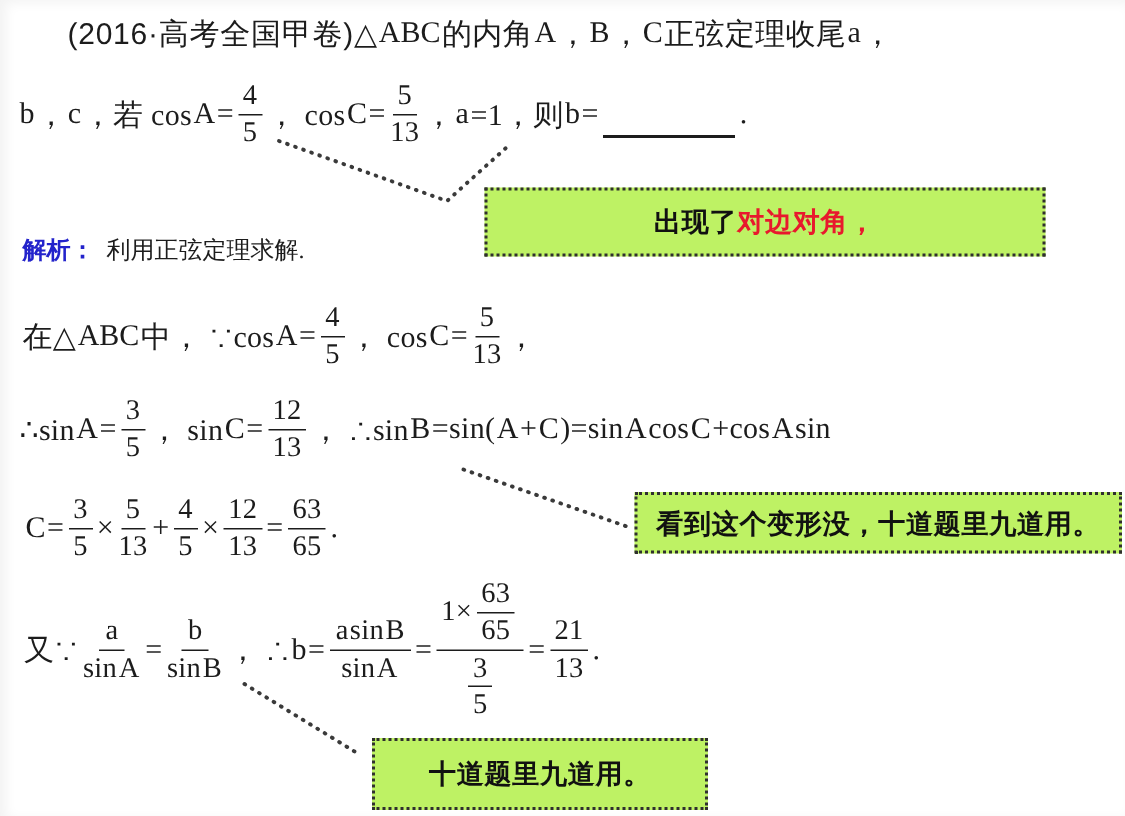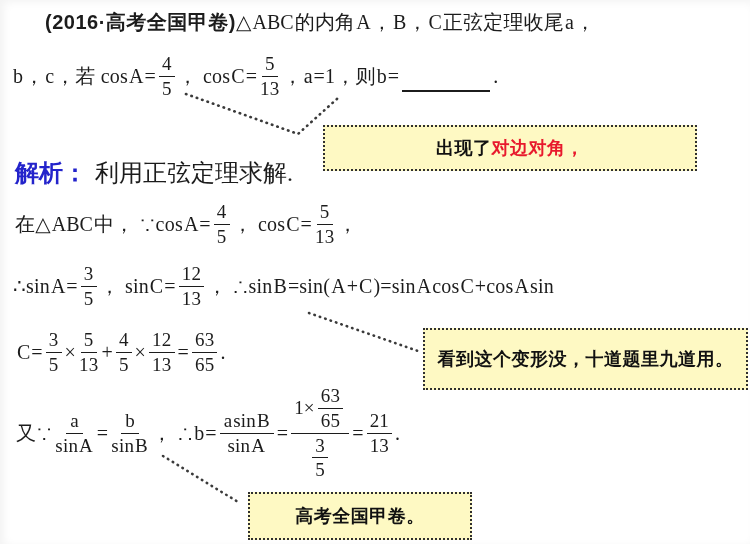--- a/index.html
+++ b/index.html
@@ -5,34 +5,34 @@
   *{margin:0;padding:0;box-sizing:border-box}
   html,body{background:#ffffff}
   .page{position:relative;width:750px;height:544px;background:#ffffff;overflow:hidden;
         font-family:"Liberation Serif","DejaVu Serif",serif;color:#1c1c1c;
         box-shadow:inset 4px 2px 8px rgba(0,0,0,0.05)}
   .connectors{position:absolute;left:0;top:0;pointer-events:none}
   .dotline{fill:none;stroke:#3a3a3a;stroke-width:2.6;stroke-dasharray:0.5 5.2;stroke-linecap:round}
   .line{position:absolute;display:flex;align-items:center;font-size:20px;white-space:nowrap}
   .mt{letter-spacing:0.2px}
   .mi{padding:0 1px}
-  .mb{font-family:"Liberation Sans","DejaVu Sans",sans-serif;font-weight:700;letter-spacing:0.5px}
+  .mb{font-family:"Liberation Sans","DejaVu Sans",sans-serif;font-weight:400;letter-spacing:0.5px}
   .frac{display:inline-flex;flex-direction:column;align-items:center;vertical-align:middle;
         margin:0 3px;font-size:19px;line-height:1.15}
   .frac .num{border-bottom:1.6px solid #1c1c1c;padding:0 3px 1px}
   .frac .den{padding-top:1px}
   .num,.den{display:inline-flex;align-items:center;justify-content:center}
   .bl{display:inline-block;width:88px;height:1em;border-bottom:2.2px solid #1c1c1c;
       position:relative;top:0.30em;margin:0 3px}
   .callout{position:absolute;display:flex;align-items:center;justify-content:center;
-           background:#fef9c3;border:2px dotted #2f2f2f;
+           background:#bef264;border:2px dotted #2f2f2f;
            font-family:"Liberation Sans","DejaVu Sans",sans-serif;font-weight:700;
            font-size:18px;color:#111;white-space:nowrap;letter-spacing:0.5px}
   .red{color:#e8192d}
-  .jiexi-line{position:absolute;font-size:24px;white-space:nowrap}
+  .jiexi-line{position:absolute;font-size:16px;white-space:nowrap}
   .jiexi{color:#2323cb;font-weight:700;font-family:"Liberation Sans","DejaVu Sans",sans-serif;margin-right:8px}
 </style>
 </head>
 <body>
 
 <div class="page">
 
   <svg class="connectors" width="750" height="544">
     <polyline class="dotline" points="186,94 298,134 338,98"></polyline>
     <polyline class="dotline" points="309,313 418,351"></polyline>
@@ -207,21 +207,21 @@
         <span class="num">
           <span class="mt">63</span>
         </span>
         <span class="den">
           <span class="mt">65</span>
         </span>
       </span>
       <span class="mt">.</span>
     </div>
 
-  <div class="callout" style="left:423px;top:328px;width:325px;height:62px">
+  <div class="callout" style="left:423px;top:328px;width:325px;height:41px">
     <span>看到这个变形没，十道题里九道用。</span>
   </div>
 
   <div class="line" style="left:16px;top:386px;height:94px">
       <span class="mt">又∵</span>
       <span class="frac">
         <span class="num">
           <span class="mi">a</span>
         </span>
         <span class="den">
@@ -283,16 +283,16 @@
           <span class="mt">21</span>
         </span>
         <span class="den">
           <span class="mt">13</span>
         </span>
       </span>
       <span class="mt">.</span>
     </div>
 
   <div class="callout" style="left:248px;top:492px;width:224px;height:48px">
-    <span>高考全国甲卷。</span>
+    <span>十道题里九道用。</span>
   </div>
 
 </div>
 
 </body></html>

